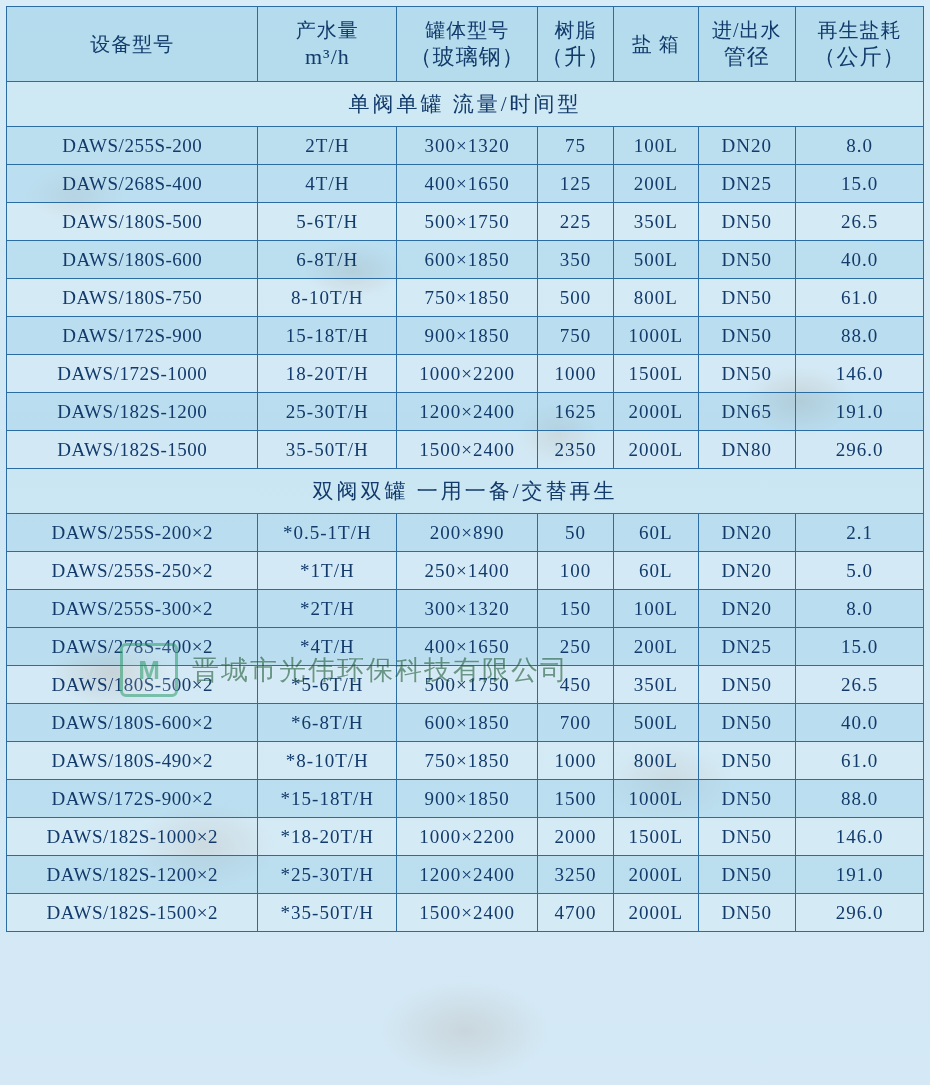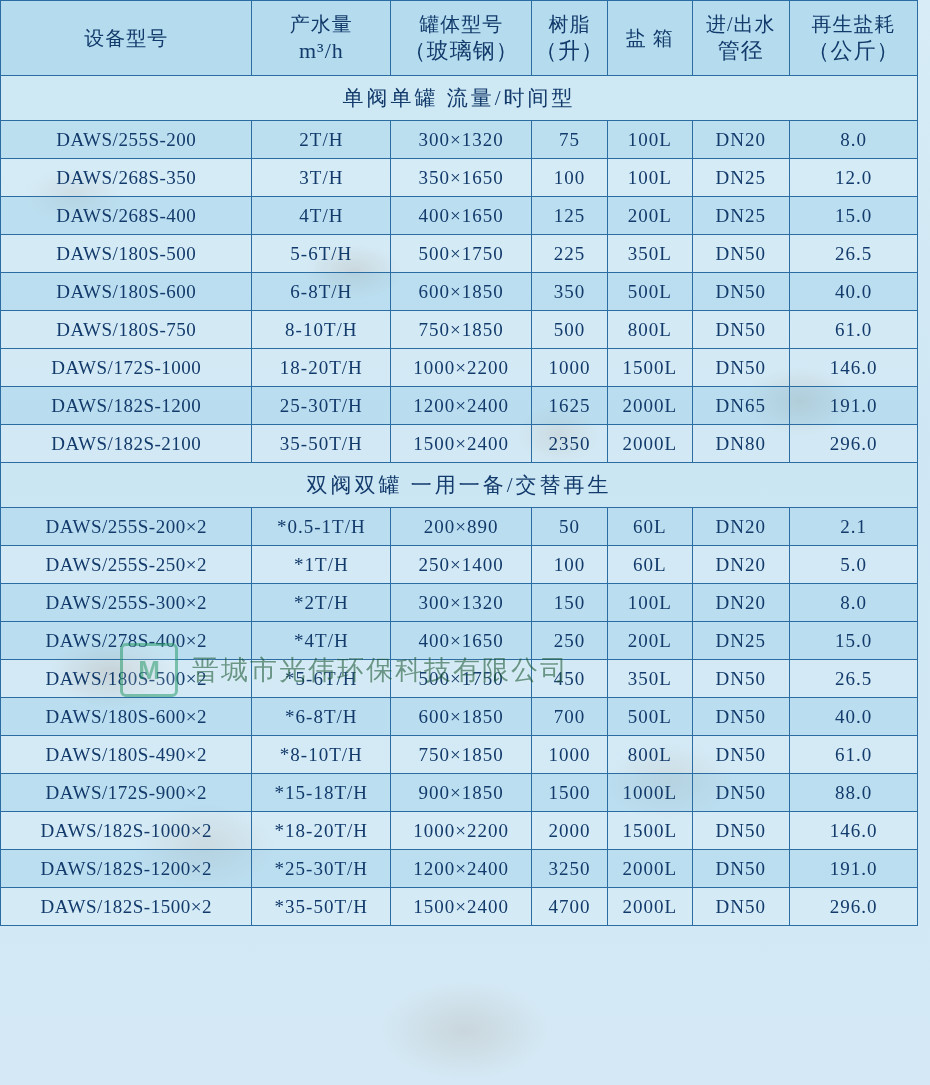--- a/index.html
+++ b/index.html
@@ -50,20 +50,21 @@
     color:#14532d;
     font-size:27px;
     letter-spacing:2px;
     font-family:"Liberation Sans",sans-serif;
     text-shadow:0 0 2px rgba(255,255,255,.6);
   }
   table{
     position:relative;z-index:2;
     border-collapse:collapse;
     width:918px;
+    margin:6px;
     table-layout:fixed;
     background:transparent;
   }
   col.c0{width:232px;}
   col.c1{width:128px;}
   col.c2{width:130px;}
   col.c3{width:70px;}
   col.c4{width:78px;}
   col.c5{width:90px;}
   col.c6{width:118px;}
@@ -151,29 +152,20 @@
       </tr>
       <tr class="odd">
         <td class="model">DAWS/255S-200</td>
         <td>2T/H</td>
         <td>300×1320</td>
         <td>75</td>
         <td>100L</td>
         <td>DN20</td>
         <td>8.0</td>
       </tr>
-      <tr class="even">
-        <td class="model">DAWS/268S-350</td>
-        <td>3T/H</td>
-        <td>350×1650</td>
-        <td>100</td>
-        <td>100L</td>
-        <td>DN25</td>
-        <td>12.0</td>
-      </tr>
       <tr class="odd">
         <td class="model">DAWS/268S-400</td>
         <td>4T/H</td>
         <td>400×1650</td>
         <td>125</td>
         <td>200L</td>
         <td>DN25</td>
         <td>15.0</td>
       </tr>
       <tr class="even">
@@ -196,40 +188,49 @@
       </tr>
       <tr class="even">
         <td class="model">DAWS/180S-750</td>
         <td>8-10T/H</td>
         <td>750×1850</td>
         <td>500</td>
         <td>800L</td>
         <td>DN50</td>
         <td>61.0</td>
       </tr>
+      <tr class="odd">
+        <td class="model">DAWS/172S-900</td>
+        <td>15-18T/H</td>
+        <td>900×1850</td>
+        <td>750</td>
+        <td>1000L</td>
+        <td>DN50</td>
+        <td>88.0</td>
+      </tr>
       <tr class="even">
         <td class="model">DAWS/172S-1000</td>
         <td>18-20T/H</td>
         <td>1000×2200</td>
         <td>1000</td>
         <td>1500L</td>
         <td>DN50</td>
         <td>146.0</td>
       </tr>
       <tr class="odd">
         <td class="model">DAWS/182S-1200</td>
         <td>25-30T/H</td>
         <td>1200×2400</td>
         <td>1625</td>
         <td>2000L</td>
         <td>DN65</td>
         <td>191.0</td>
       </tr>
       <tr class="even">
-        <td class="model">DAWS/182S-2100</td>
+        <td class="model">DAWS/182S-1500</td>
         <td>35-50T/H</td>
         <td>1500×2400</td>
         <td>2350</td>
         <td>2000L</td>
         <td>DN80</td>
         <td>296.0</td>
       </tr>
       <tr>
         <td class="sec" colspan="7">双阀双罐   一用一备/交替再生</td>
       </tr>

